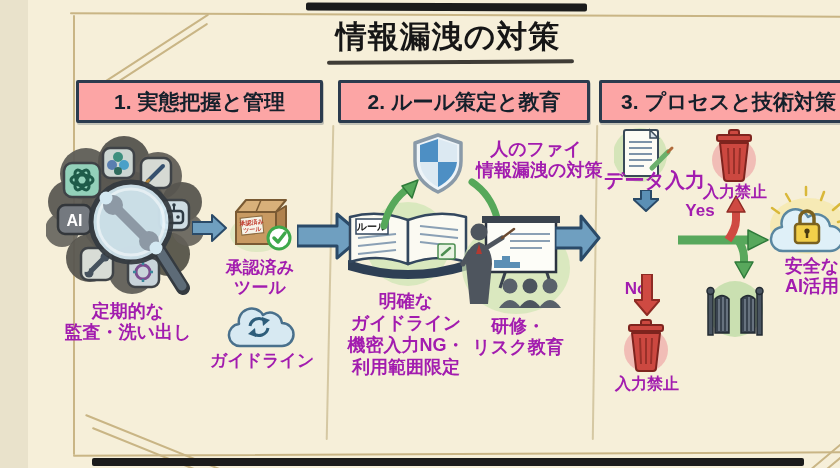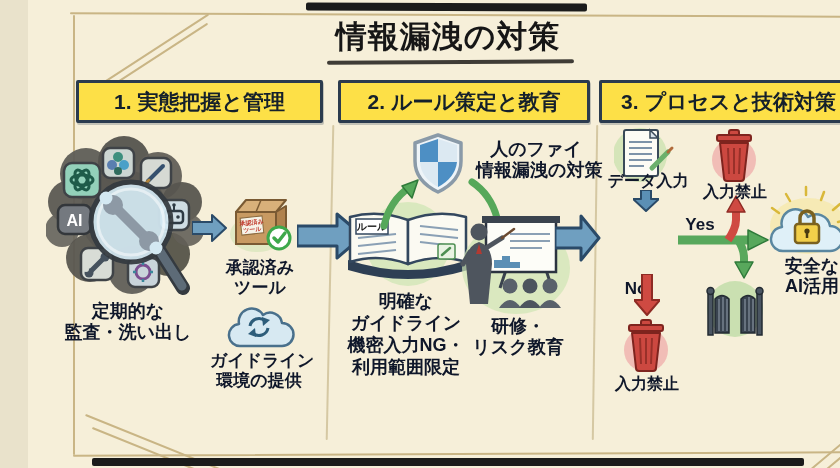--- a/index.html
+++ b/index.html
@@ -7,37 +7,37 @@
     font-family:"Liberation Sans","DejaVu Sans",sans-serif;
     background:#e9e2cb;
   }
   #canvas{
     position:relative;width:840px;height:468px;overflow:hidden;
     background:#f6efd9;
     margin-left:28px;
   }
   .abs{position:absolute;}
   .label{
-    position:absolute;font-weight:800;color:#0f172a;text-align:center;
+    position:absolute;font-weight:800;color:#a21caf;text-align:center;
     letter-spacing:0;line-height:21px;font-size:18px;white-space:nowrap;
   }
   .label div{white-space:nowrap;}
   
   .fline{position:absolute;background:#c9b585;border-radius:3px;}
   .bar{position:absolute;background:#1b1b1b;border-radius:2px;}
   .divider{position:absolute;width:2px;background:rgba(186,167,118,.55);border-radius:2px;}
   
   #title{
     position:absolute;left:260px;top:16px;width:320px;text-align:center;
     font-size:31px;font-weight:800;color:#161616;letter-spacing:1px;
   }
   #title-underline{position:absolute;left:299px;top:60px;width:247px;height:3.5px;background:#3f3c36;border-radius:2px;transform:rotate(-.3deg);}
   
   .sec-header{
-    position:absolute;height:37px;background:#fde047;border:3px solid #2b3b4e;
+    position:absolute;height:37px;background:#fca5a5;border:3px solid #2b3b4e;
     border-radius:2px;display:flex;align-items:center;justify-content:center;
     font-size:21px;font-weight:800;color:#15202b;white-space:nowrap;
     box-shadow:1px 2px 0 rgba(43,59,78,.25);
   }
 </style>
 </head>
 <body>
 
 <div id="canvas">
 
@@ -180,21 +180,20 @@
   <svg class="abs" style="left:194px;top:300px;" width="74" height="52" viewBox="0 0 74 52">
     <path d="M19 46 a11 11 0 0 1 -2 -22 a13 13 0 0 1 24 -9 a12 12 0 0 1 19 8 a10 10 0 0 1 0 23 z" fill="#d7e9f2" stroke="#49708c" stroke-width="2.5" stroke-linejoin="round"></path>
     <path d="M28,26 a9,9 0 0 1 15,-5" fill="none" stroke="#2e5d7a" stroke-width="3"></path>
     <polygon points="40,17 48,20 41,26" fill="#2e5d7a"></polygon>
     <path d="M46,28 a9,9 0 0 1 -15,5" fill="none" stroke="#2e5d7a" stroke-width="3"></path>
     <polygon points="34,37 26,34 33,28" fill="#2e5d7a"></polygon>
   </svg>
 
   <div class="label" style="left:182px;top:351px;width:98px;font-size:17px;line-height:20px;">
     <div>ガイドライン</div>
-    <div>環境の提供</div>
   </div>
 
   <svg class="abs" style="left:269px;top:211px;" width="70" height="50" viewBox="0 0 70 50">
     <polygon points="0,15 40,15 40,3 66,25 40,47 40,35 0,35" fill="#6f9fc0" stroke="#2a4a68" stroke-width="3" stroke-linejoin="round"></polygon>
   </svg>
 
   <svg class="abs" style="left:308px;top:198px;" width="144" height="92" viewBox="0 0 144 92">
     <circle cx="72" cy="46" r="42" fill="#cfe6b4" opacity=".75"></circle>
     <path d="M12,62 Q72,82 132,62 L132,72 Q72,90 12,72 Z" fill="#2e3f54"></path>
     <path d="M72,22 Q42,11 14,19 L14,64 Q42,55 72,66 Z" fill="#fbfaf2" stroke="#33475e" stroke-width="2.5" stroke-linejoin="round"></path>
@@ -303,30 +302,30 @@
       <line x1="15" y1="28" x2="38" y2="28"></line>
         <line x1="15" y1="34" x2="38" y2="34"></line>
         <line x1="15" y1="40" x2="30" y2="40"></line>
     </g>
     <g>
       <line x1="38" y1="42" x2="54" y2="26" stroke="#6cb06c" stroke-width="5" stroke-linecap="round"></line>
       <line x1="54" y1="26" x2="58" y2="22" stroke="#b06a3a" stroke-width="3" stroke-linecap="round"></line>
     </g>
   </svg>
 
-  <div class="label" style="left:576px;top:171px;width:88px;font-size:16px;line-height:19px;">
+  <div class="label" style="left:576px;top:171px;width:88px;font-size:20px;line-height:19px;">
     <div>データ入力</div>
   </div>
 
   <svg class="abs" style="left:605px;top:190px;" width="26" height="22" viewBox="0 0 26 22">
     <polygon points="8,0 18,0 18,9 26,9 13,21 0,9 8,9" fill="#5b8fb5" stroke="#2a4a68" stroke-width="2" stroke-linejoin="round"></polygon>
   </svg>
 
 
-  <div class="label" style="left:650px;top:214px;width:44px;font-size:17px;">Yes</div>
+  <div class="label" style="left:650px;top:200px;width:44px;font-size:17px;">Yes</div>
   <div class="label" style="left:590px;top:278px;width:36px;font-size:17px;">No</div>
 
   <svg class="abs" style="left:648px;top:194px;" width="104" height="92" viewBox="0 0 104 92">
     <line x1="2" y1="46" x2="74" y2="46" stroke="#58a85c" stroke-width="9"></line>
     <polygon points="72,36 92,46 72,56" fill="#58a85c" stroke="#2f7a3a" stroke-width="1.5" stroke-linejoin="round"></polygon>
     <path d="M52,46 C56,40 60,34 60,26 L60,16" fill="none" stroke="#cf4a42" stroke-width="8"></path>
     <polygon points="51,18 60,2 69,18" fill="#cf4a42" stroke="#8e2b24" stroke-width="1.5" stroke-linejoin="round"></polygon>
     <path d="M62,46 C66,52 68,57 68,64 L68,70" fill="none" stroke="#58a85c" stroke-width="8"></path>
     <polygon points="59,68 68,84 77,68" fill="#58a85c" stroke="#2f7a3a" stroke-width="1.5" stroke-linejoin="round"></polygon>
   </svg>

